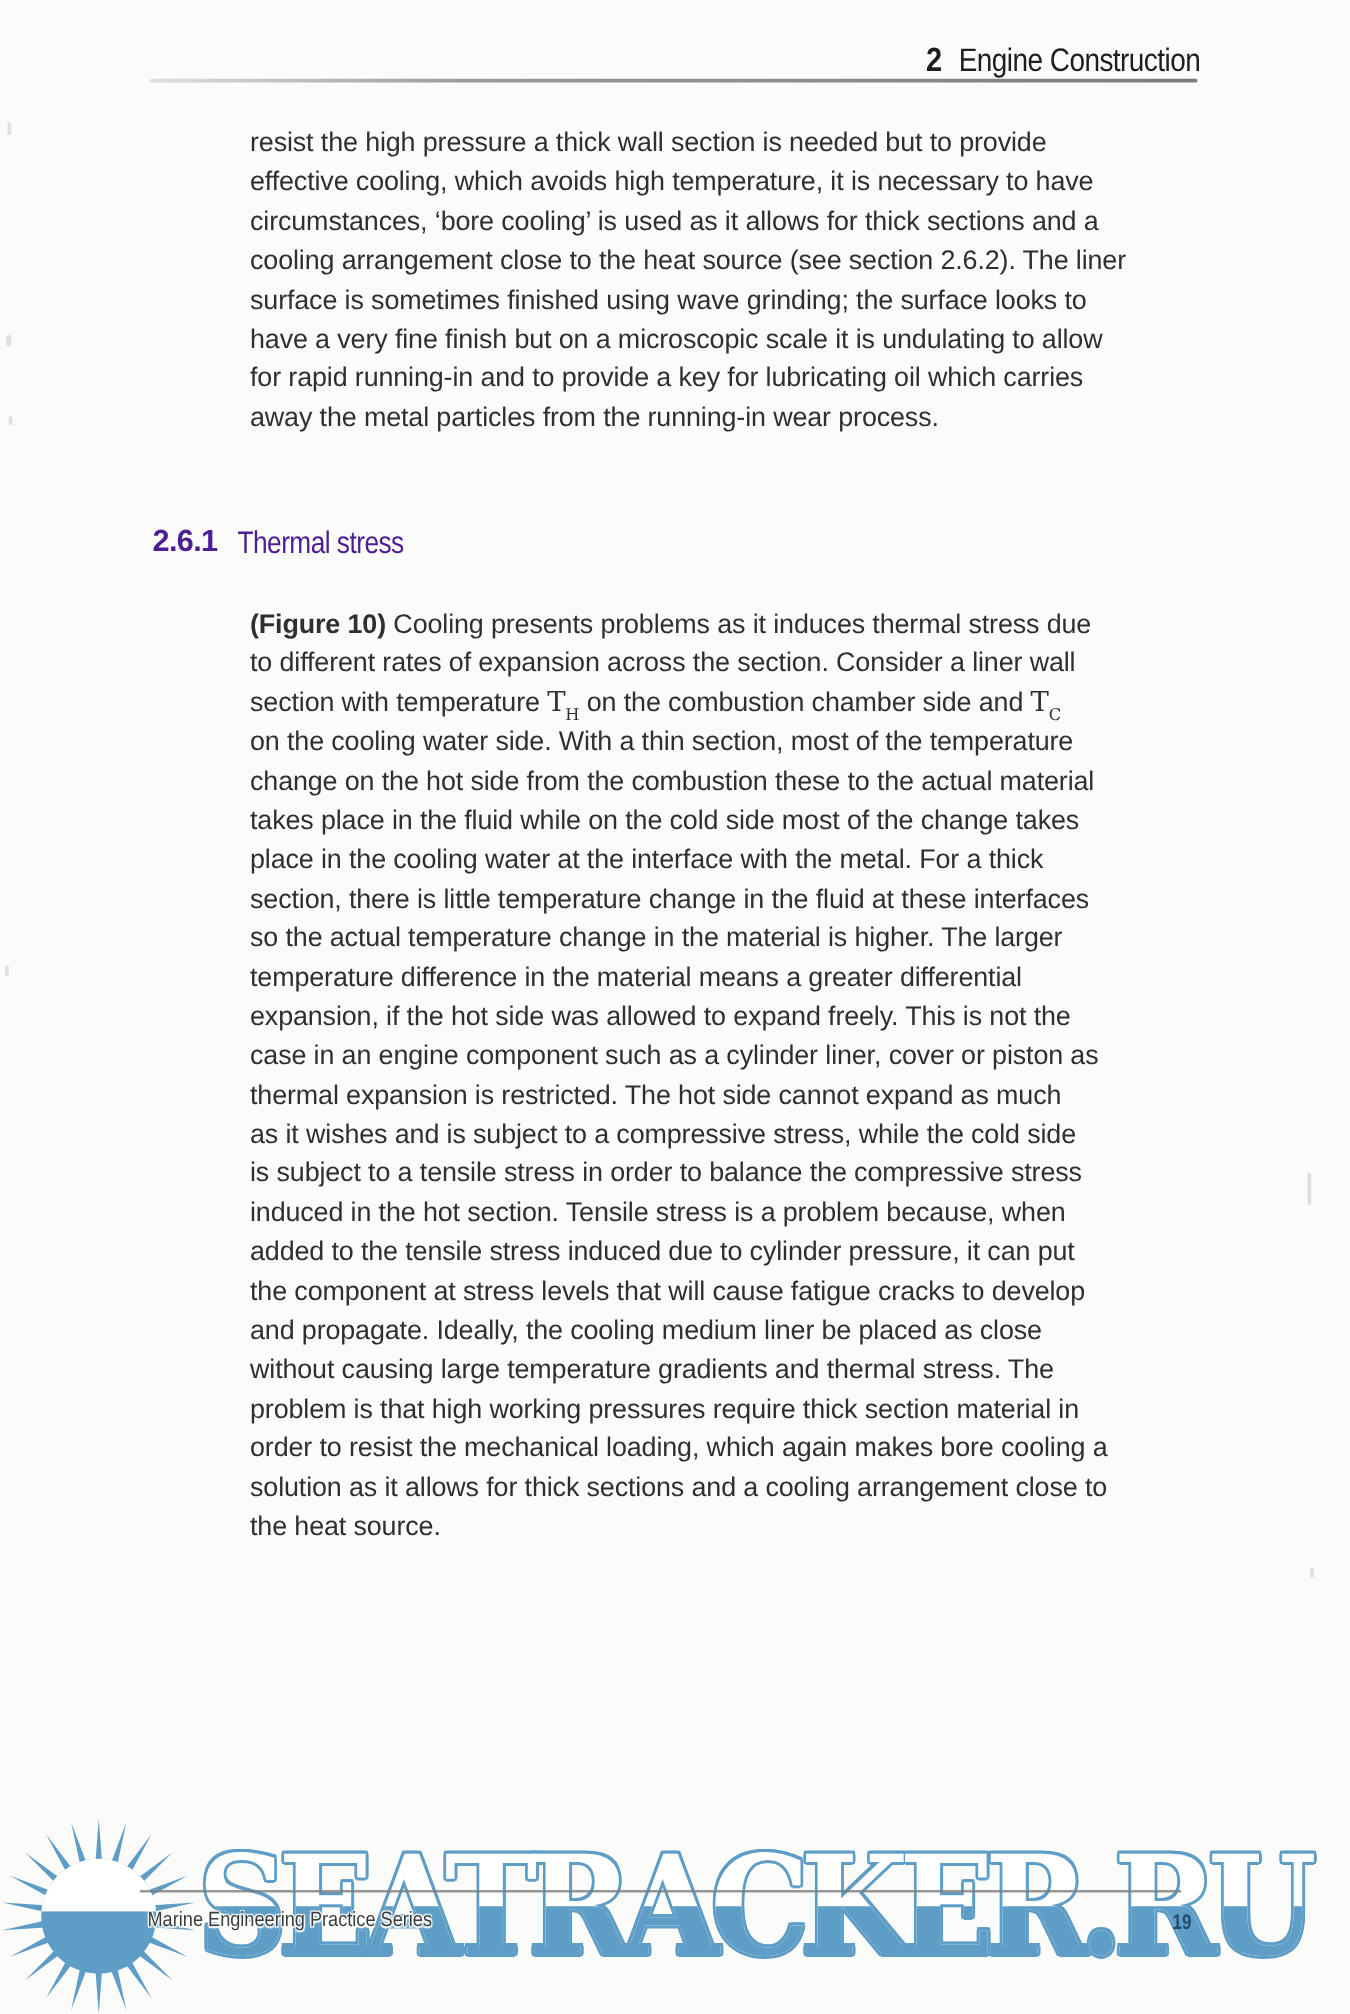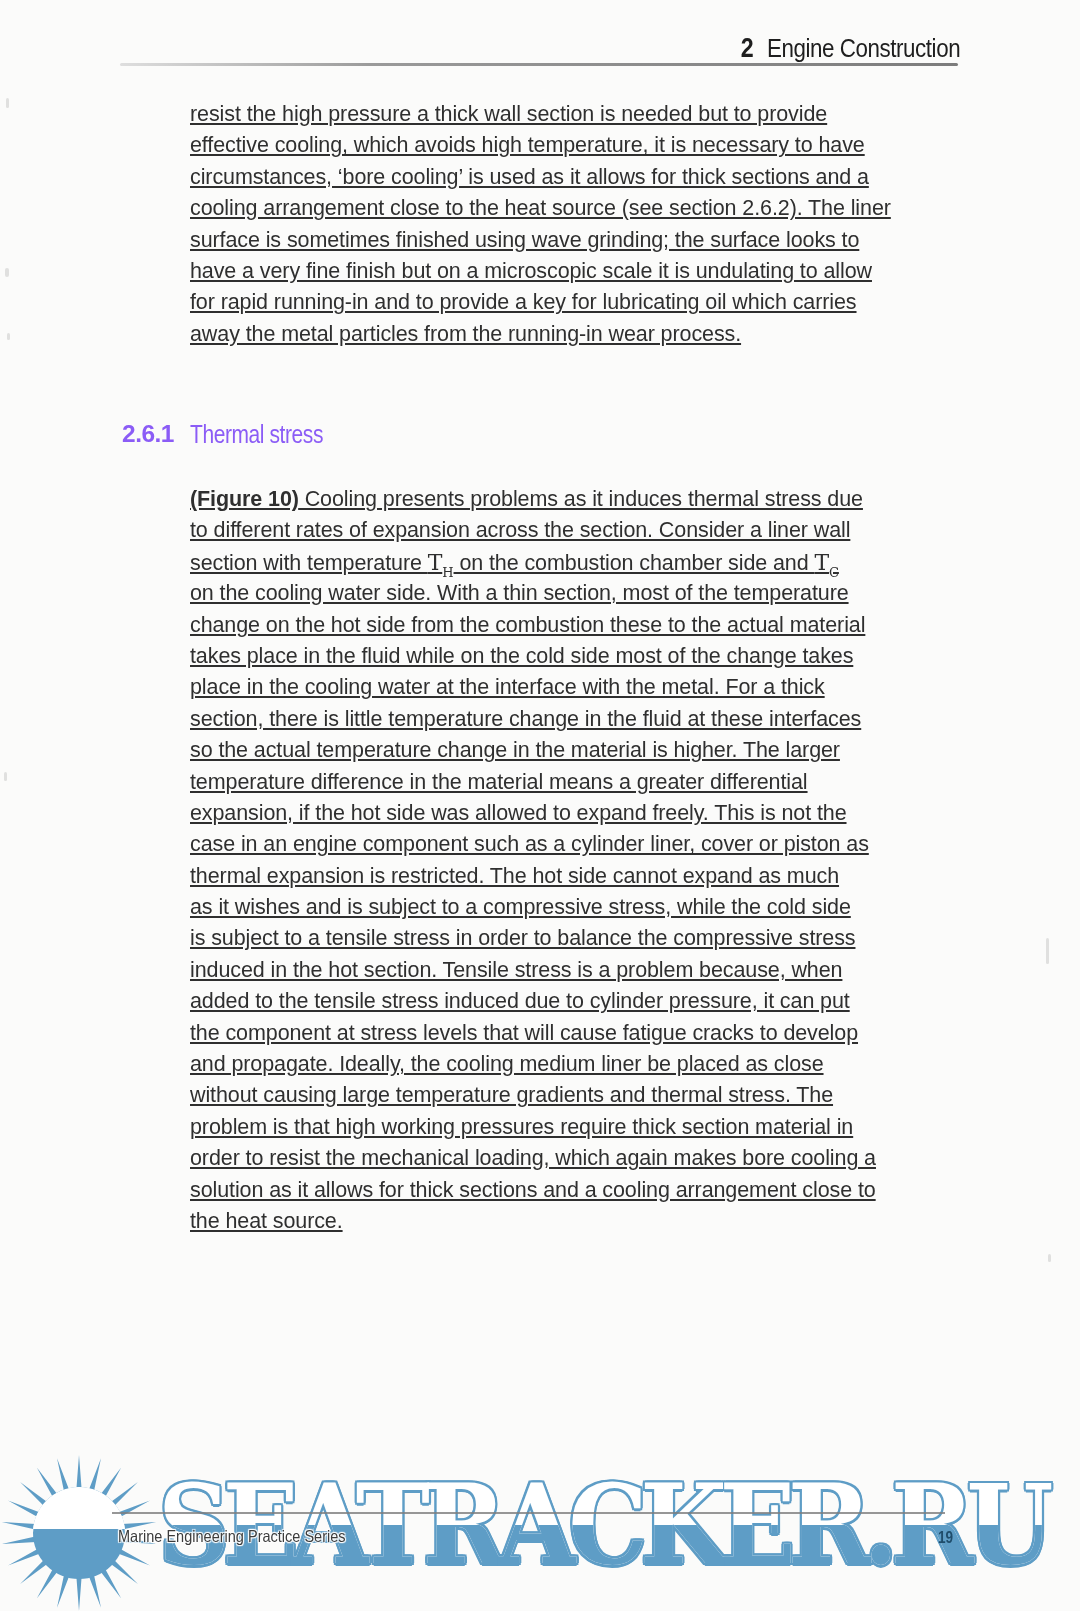--- a/index.html
+++ b/index.html
@@ -22,30 +22,30 @@
   }
   .chapter-number{font-weight:700;font-size:27px;letter-spacing:-.5px;}
   .chapter-title{font-weight:500;font-size:26px;letter-spacing:-.5px;}
   .header-rule{
     position:absolute;top:63px;left:120px;width:838px;height:3px;
     background:linear-gradient(to right,#dedede,#9a9a9a 30%,#7c7c7c);
     border-radius:2px;
   }
 
   
-  .para{position:absolute;left:190px;font-size:21.5px;letter-spacing:-.1px;text-decoration:underline;}
+  .para{position:absolute;left:200px;font-size:21.5px;letter-spacing:-.1px;}
   .para .line{height:31.4px;line-height:31.4px;white-space:nowrap;}
   #para1{top:99px;}
   #para2{top:462px;margin-top:22px;}
   .seg-b{font-weight:700;}
   .seg-t{font-family:"DejaVu Serif","Liberation Serif",serif;font-size:22px;}
   .seg-tsub{font-family:"DejaVu Serif","Liberation Serif",serif;font-size:13px;position:relative;top:7px;}
 
   
-  .section-heading{position:absolute;top:420px;left:122px;display:flex;color:#8b5cf6;}
+  .section-heading{position:absolute;top:420px;left:122px;display:flex;color:#4c1d95;}
   .section-number{font-weight:700;font-size:24.5px;letter-spacing:-.5px;width:68px;}
   .section-title{
     font-weight:500;font-size:25px;letter-spacing:-.5px;
     transform:scaleX(.84);transform-origin:left center;white-space:nowrap;
   }
 
   
   .watermark{position:absolute;inset:0;z-index:1;pointer-events:none;border-radius:21px;}
   .wm-text{
     position:absolute;left:158px;top:1470px;

